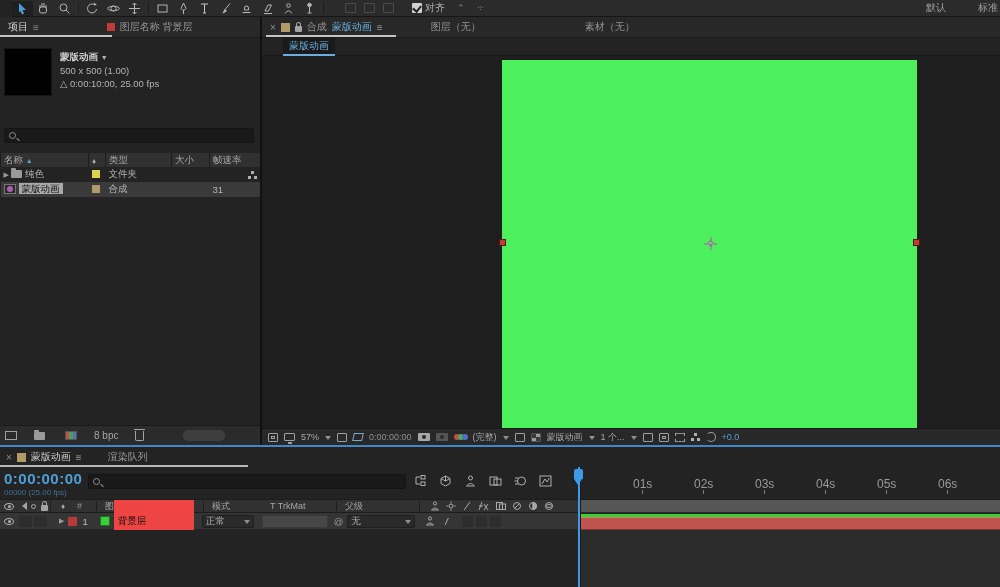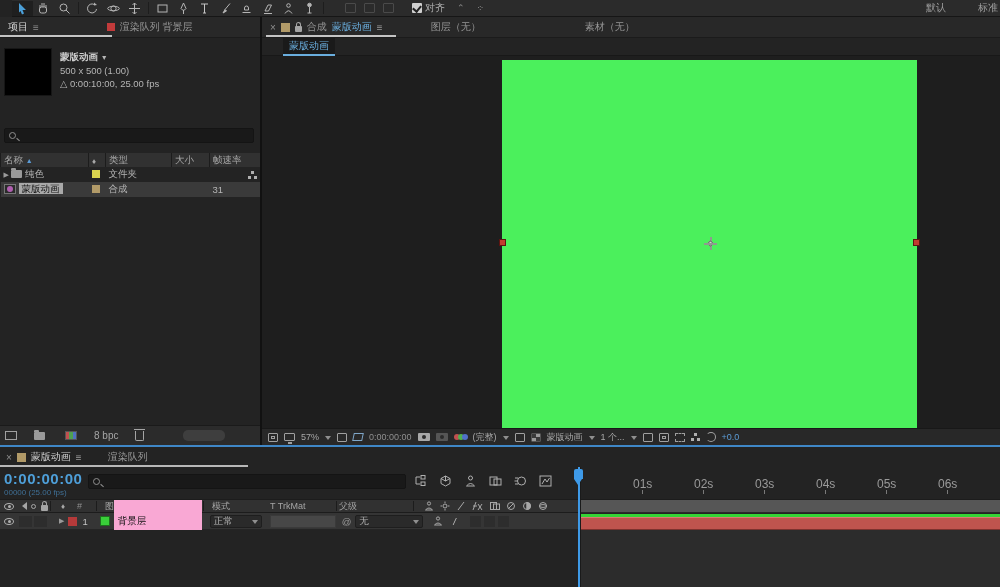--- a/index.html
+++ b/index.html
@@ -125,21 +125,21 @@
     border-top:1px solid #1c1c1c; border-bottom:1px solid #1c1c1c; display:flex; align-items:center;
     font-size:9px; color:#a5a5a5; }
   .hsep { width:1px; height:10px; background:#1c1c1c; margin:0 2px; }
   .eye { width:10px; height:7px; border:1px solid #b0b0b0; border-radius:50%; position:relative; flex:none; }
   .eye::after { content:""; position:absolute; left:3px; top:1.5px; width:3px; height:3px; border-radius:50%; background:#b0b0b0; }
   .spk { width:0; height:0; border:4px solid transparent; border-right:5px solid #a5a5a5; flex:none; }
   .dotico { width:5px; height:5px; border:1px solid #a5a5a5; border-radius:50%; flex:none; }
   .lrow { position:absolute; left:0; top:46px; width:580px; height:17px; background:#353535;
     border-bottom:1px solid #252525; display:flex; align-items:center; font-size:9.5px; }
   .cell { display:flex; align-items:center; justify-content:center; }
-  .layerchip { background:#f9a8d4; color:#101010; padding:15px 4px; width:88px; }
+  .layerchip { background:#ef4444; color:#101010; padding:15px 4px; width:80px; }
   .dd { background:#2a2a2a; border:1px solid #1e1e1e; border-radius:2px; height:13px;
     display:flex; align-items:center; justify-content:space-between; padding:0 3px; color:#b5b5b5; }
   .trkbox { background:#474747; border:1px solid #3a3a3a; height:13px; }
   .greensw { width:10px; height:10px; background:#39cf39; border:1px solid #1d6f1d; }
   .redlbl { width:9px; height:9px; background:#b53a3a; }
   .quality { color:#c8c8c8; font-style:italic; }
   .tlempty-left { position:absolute; left:0; top:63px; width:580px; bottom:0; background:#232323; }
   
   .track { position:absolute; left:580px; top:0; right:0; bottom:0; background:#232323; border-left:1px solid #1a1a1a; }
   .ruler { position:absolute; left:0; top:0; right:0; height:32px; background:#232323; }
@@ -265,21 +265,21 @@
   <div class="main">
 
     <div class="project">
       <div class="tabbar">
         <div class="ptab" style="color:#d6d6d6">
           <span class="txt">项目</span>
           <span class="menu">≡</span>
         </div>
         <div class="ptab" style="margin-left:52px">
           <span class="redsq"></span>
-          <span class="txt">渲染队列 背景层</span>
+          <span class="txt">图层名称 背景层</span>
         </div>
         <div class="tab-underline" style="left:0; width:112px"></div>
       </div>
 
       <div class="preview">
         <div class="thumb"></div>
         <div class="pinfo">
           <div>
             <span class="pname txt">蒙版动画</span>
             <span class="txt" style="font-size:7px">▼</span>
@@ -455,21 +455,21 @@
         <span class="lockico" style="margin-left:5px"></span>
         <span class="hsep"></span>
         <span class="tagdiam" style="margin-left:8px">♦</span>
         <span style="margin-left:12px; color:#8f8f8f">#</span>
         <span class="hsep" style="margin-left:14px"></span>
         <span class="txt" style="margin-left:6px; width:96px">图层名称</span>
         <span class="hsep"></span>
         <span class="txt" style="margin-left:6px; width:58px">模式</span>
         <span class="txt" style="width:64px">T TrkMat</span>
         <span class="hsep"></span>
-        <span class="txt" style="width:72px">父级</span>
+        <span class="txt" style="margin-left:6px; width:72px">父级</span>
         <span class="hsep"></span>
         <span style="display:flex; gap:6px; margin-left:8px; align-items:center">
           <svg width="10" height="10" stroke="#a8a8a8" fill="none">
               <circle cx="5" cy="2.5" r="1.6"></circle>
               <path d="M1.5 9 Q5 5 8.5 9 Z"></path>
             </svg>
           <svg width="10" height="10" stroke="#a8a8a8" fill="none">
               <circle cx="5" cy="5" r="2"></circle>
               <path d="M5 0.5 V2 M5 8 V9.5 M0.5 5 H2 M8 5 H9.5"></path>
             </svg>

